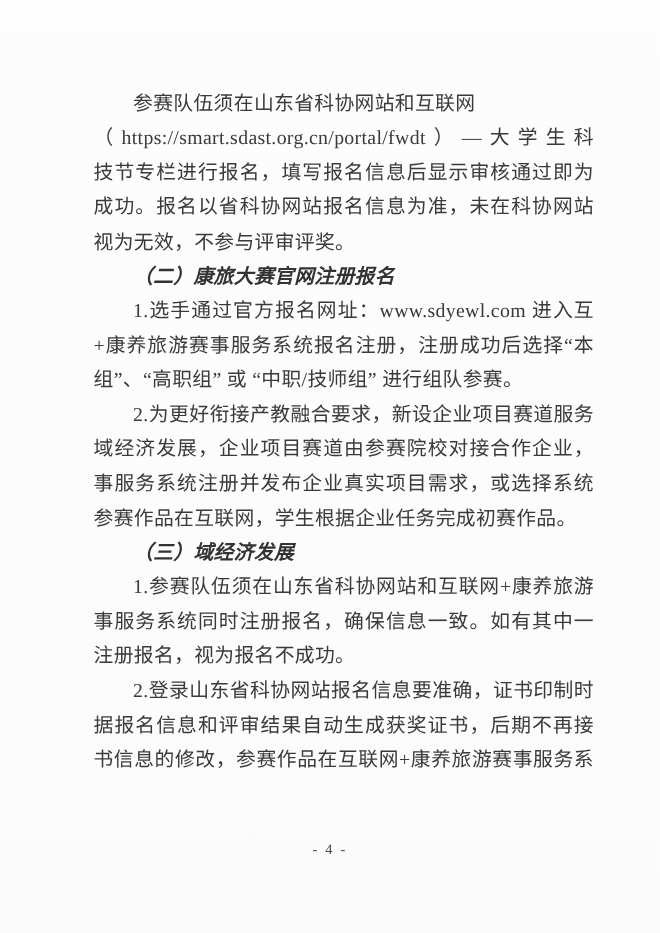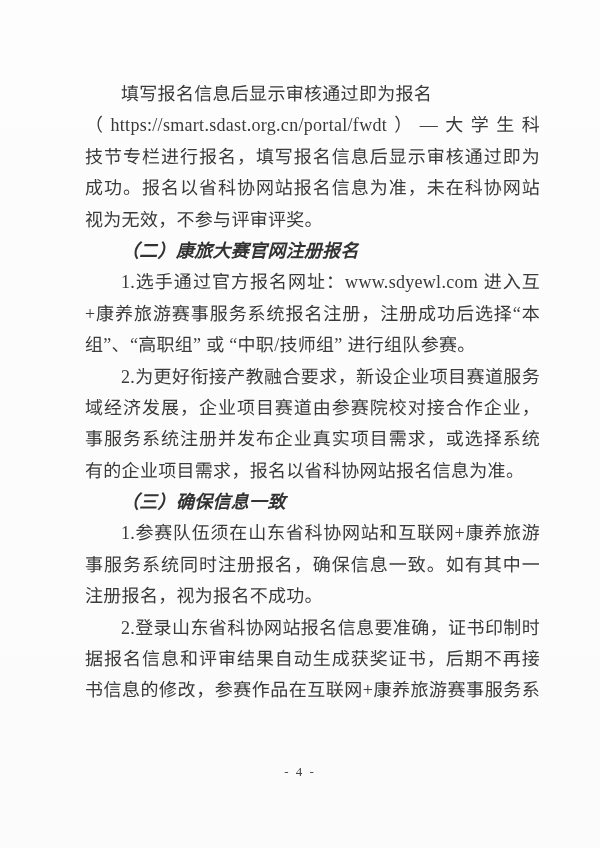--- a/index.html
+++ b/index.html
@@ -61,34 +61,34 @@
     color: #444444;
     letter-spacing: 2px;
   }
 </style>
 </head>
 <body>
 
 <div class="page">
 
   <div class="text-block">
-    <div class="line indent">填写报名信息后显示审核通过即为报名</div>
+    <div class="line indent">参赛队伍须在山东省科协网站和互联网</div>
     <div class="line just">（https://smart.sdast.org.cn/portal/fwdt）—大学生科</div>
     <div class="line just">技节专栏进行报名，填写报名信息后显示审核通过即为报名</div>
     <div class="line just">成功。报名以省科协网站报名信息为准，未在科协网站报名</div>
     <div class="line">视为无效，不参与评审评奖。</div>
     <div class="line indent heading">（二）康旅大赛官网注册报名</div>
     <div class="line just indent">1.选手通过官方报名网址：www.sdyewl.com 进入互联网</div>
     <div class="line just">+康养旅游赛事服务系统报名注册，注册成功后选择“本科</div>
     <div class="line">组”、“高职组” 或 “中职/技师组” 进行组队参赛。</div>
     <div class="line just indent">2.为更好衔接产教融合要求，新设企业项目赛道服务区</div>
     <div class="line just">域经济发展，企业项目赛道由参赛院校对接合作企业，在赛</div>
     <div class="line just">事服务系统注册并发布企业真实项目需求，或选择系统中已</div>
-    <div class="line">有的企业项目需求，报名以省科协网站报名信息为准。</div>
-    <div class="line indent heading">（三）确保信息一致</div>
+    <div class="line">参赛作品在互联网，学生根据企业任务完成初赛作品。</div>
+    <div class="line indent heading">（三）域经济发展</div>
     <div class="line just indent">1.参赛队伍须在山东省科协网站和互联网+康养旅游赛</div>
     <div class="line just">事服务系统同时注册报名，确保信息一致。如有其中一项未</div>
     <div class="line">注册报名，视为报名不成功。</div>
     <div class="line just indent">2.登录山东省科协网站报名信息要准确，证书印制时根</div>
     <div class="line just">据报名信息和评审结果自动生成获奖证书，后期不再接受证</div>
     <div class="line just">书信息的修改，参赛作品在互联网+康养旅游赛事服务系统</div>
   </div>
 
   <div class="footer">- 4 -</div>
 

